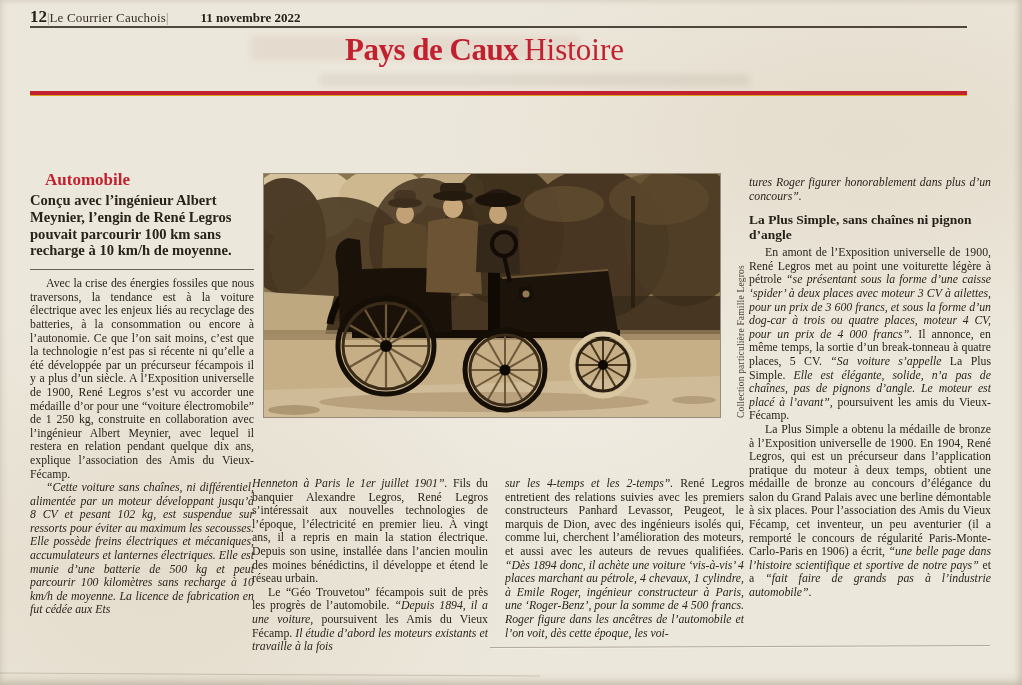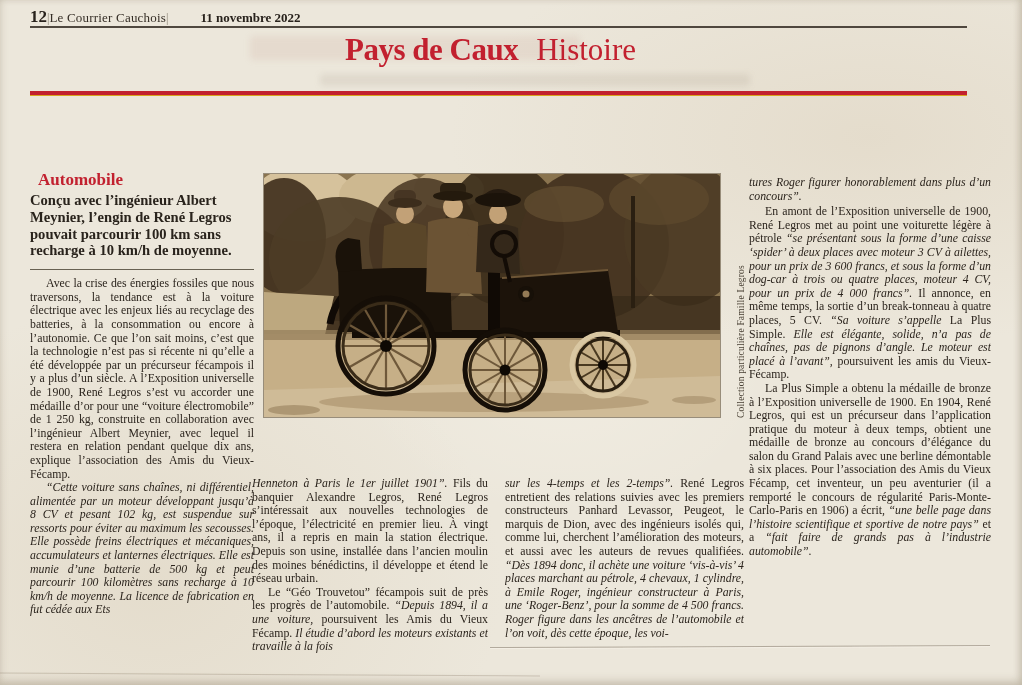--- a/index.html
+++ b/index.html
@@ -16,35 +16,35 @@
   }
   
   .header-line{position:absolute; left:30px; top:7px; display:flex; align-items:baseline; }
   .pageno{font-size:17px; font-weight:bold; color:#28221c;}
   .hsep{font-size:12px; color:#8c8475;}
   .masthead{font-size:13px; color:#352e26; letter-spacing:.2px;}
   .hdate{font-size:13px; font-weight:bold; color:#28221c;margin-left:32px;}
   .header-rule{position:absolute; left:30px; top:26px; width:937px; height:2px; background:#342c23; opacity:.85;}
   .section-title{position:absolute; left:345px; top:33px; font-size:31px; line-height:34px; color:#c2202f; white-space:nowrap;}
   .section-bold{font-weight:bold; letter-spacing:-.5px;}
-  .section-light{font-weight:normal; margin-left:18px;}
+  .section-light{font-weight:normal; margin-left:6px;}
   .ghost{position:absolute; filter:blur(3px); border-radius:4px; pointer-events:none;}
   .ghost1{left:250px; top:36px; width:330px; height:24px; background:rgba(190,140,130,.14);}
   .ghost2{left:320px; top:74px; width:430px; height:12px; background:rgba(130,118,102,.12);}
   
   .red-rule{position:absolute; left:30px; top:91px; width:937px; height:4px; background:#c2212f; border-bottom:1.5px solid #d9a51f;}
   .headline{position:absolute; left:28px; top:99px; width:960px; font-size:39px; line-height:44px; font-weight:bold; color:#342a21; letter-spacing:-.8px; white-space:nowrap;}
   
   .bodytext{font-size:11.8px; line-height:13.6px; text-align:justify; color:#2b241d;}
   .bodytext p{margin:0;}
   .indent{text-indent:16px;}
   .it{font-style:italic;}
   
   .col1{position:absolute; left:30px; top:170px; width:224px; height:505px; overflow:hidden;}
-  .kicker{font-size:17px; font-weight:bold; color:#c2212f; margin:0 0 3px 8px; line-height:19px;}
+  .kicker{font-size:17px; font-weight:bold; color:#c2212f; margin:0 0 3px 15px; line-height:19px;}
   .standfirst{font-size:14.6px; line-height:16.8px; font-weight:bold; color:#29231c; margin:0;}
   .col1-rule{height:1px; background:#47402f; margin-top:10px; opacity:.8;}
   .col1 .bodytext{margin-top:7px;}
   .subhead{font-size:13.5px; line-height:15px; font-weight:bold; color:#262019; margin:7px 0 3px 0; text-align:left;}
   
   .photo{position:absolute; left:263px; top:173px; width:456px; height:243px; border:1px solid #97ster;}
   .photo{border:1px solid #988d7a; background:#c9b38d;}
   .photo svg{display:block;}
   .credit{position:absolute; left:736px; top:173px; height:245px; font-size:9.5px; color:#473f33;
           writing-mode:vertical-rl; transform:rotate(180deg); text-align:left; letter-spacing:.2px;}
@@ -197,20 +197,21 @@
     <p><span class="it">Henneton à Paris le 1er juillet 1901”.</span><span> Fils du banquier Alexandre Legros, René Legros s’intéressait aux nouvelles technologies de l’époque, l’électricité en premier lieu. À vingt ans, il a repris en main la station électrique. Depuis son usine, installée dans l’ancien moulin des moines bénédictins, il développe et étend le réseau urbain.</span></p>
     <p class="indent"><span>Le “Géo Trouvetou” fécampois suit de près les progrès de l’automobile. </span><span class="it">“Depuis 1894, il a une voiture,</span><span> poursuivent les Amis du Vieux Fécamp. </span><span class="it">Il étudie d’abord les moteurs existants et travaille à la fois</span></p>
   </div>
 
   <div class="col3 bodytext">
     <p><span class="it">sur les 4-temps et les 2-temps”.</span><span> René Legros entretient des relations suivies avec les premiers constructeurs Panhard Levassor, Peugeot, le marquis de Dion, avec des ingénieurs isolés qui, comme lui, cherchent l’amélioration des moteurs, et aussi avec les auteurs de revues qualifiées. </span><span class="it">“Dès 1894 donc, il achète une voiture ‘vis-à-vis’ 4 places marchant au pétrole, 4 chevaux, 1 cylindre, à Emile Roger, ingénieur constructeur à Paris, une ‘Roger-Benz’, pour la somme de 4 500 francs. Roger figure dans les ancêtres de l’automobile et l’on voit, dès cette époque, les voi-</span></p>
   </div>
 
   <div class="col4 bodytext">
     <p class="it lede">tures Roger figurer honorablement dans plus d’un concours”.</p>
+    <p class="subhead">La Plus Simple, sans chaînes ni pignon d’angle</p>
     <p class="indent"><span>En amont de l’Exposition universelle de 1900, René Legros met au point une voiturette légère à pétrole </span><span class="it">“se présentant sous la forme d’une caisse ‘spider’ à deux places avec moteur 3 CV à ailettes, pour un prix de 3 600 francs, et sous la forme d’un dog-car à trois ou quatre places, moteur 4 CV, pour un prix de 4 000 francs”.</span><span> Il annonce, en même temps, la sortie d’un break-tonneau à quatre places, 5 CV. </span><span class="it">“Sa voiture s’appelle </span><span>La Plus Simple.</span><span class="it"> Elle est élégante, solide, n’a pas de chaînes, pas de pignons d’angle. Le moteur est placé à l’avant”,</span><span> poursuivent les amis du Vieux-Fécamp.</span></p>
     <p class="indent"><span>La Plus Simple a obtenu la médaille de bronze à l’Exposition universelle de 1900. En 1904, René Legros, qui est un précurseur dans l’application pratique du moteur à deux temps, obtient une médaille de bronze au concours d’élégance du salon du Grand Palais avec une berline démontable à six places. Pour l’association des Amis du Vieux Fécamp, cet inventeur, un peu aventurier (il a remporté le concours de régularité Paris-Monte-Carlo-Paris en 1906) a écrit, </span><span class="it">“une belle page dans l’histoire scientifique et sportive de notre pays”</span><span> et a </span><span class="it">“fait faire de grands pas à l’industrie automobile”.</span></p>
   </div>
 
   <div class="crease1"></div>
   <div class="crease2"></div>
 
 </div>
 
 </body></html>

